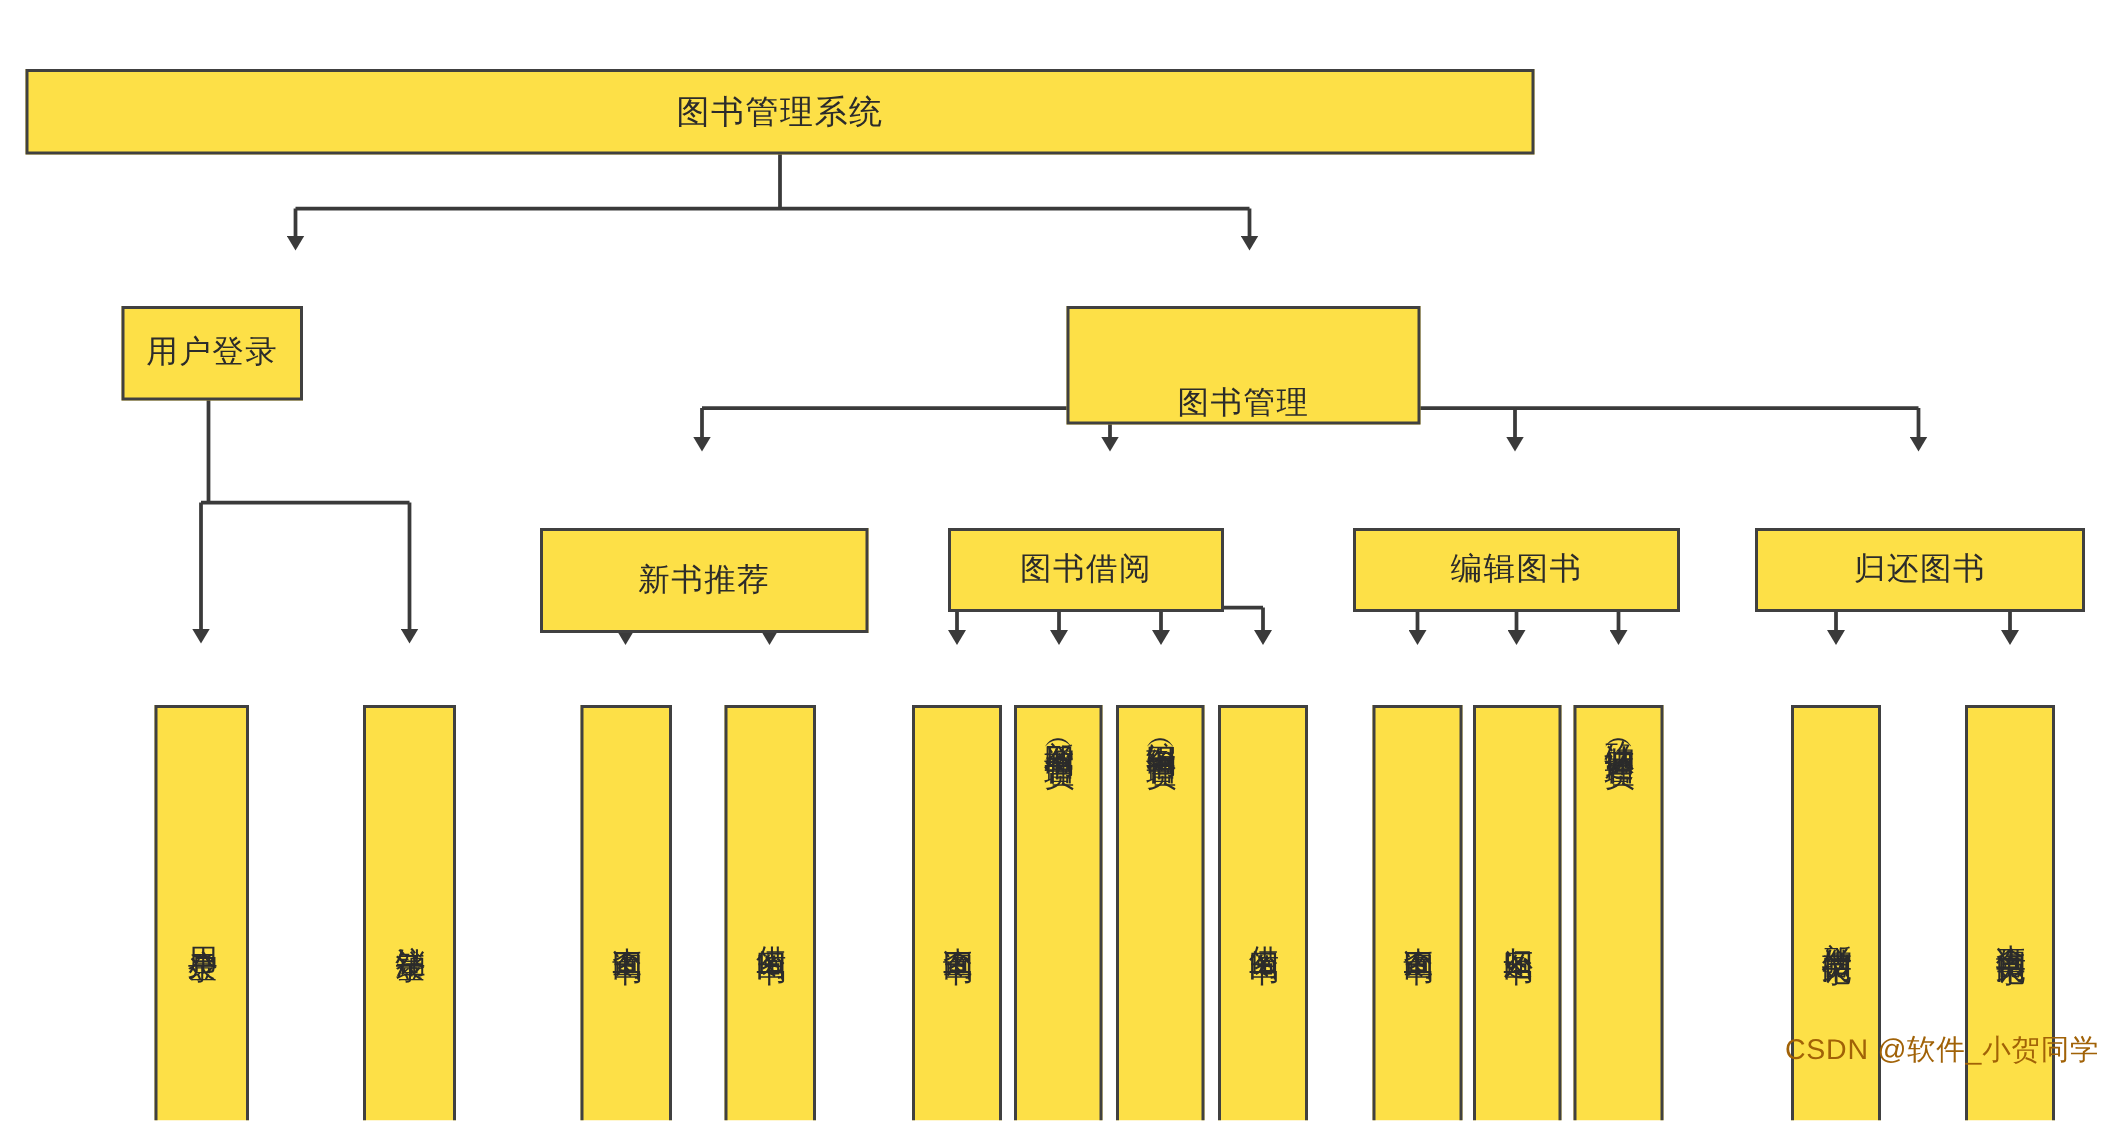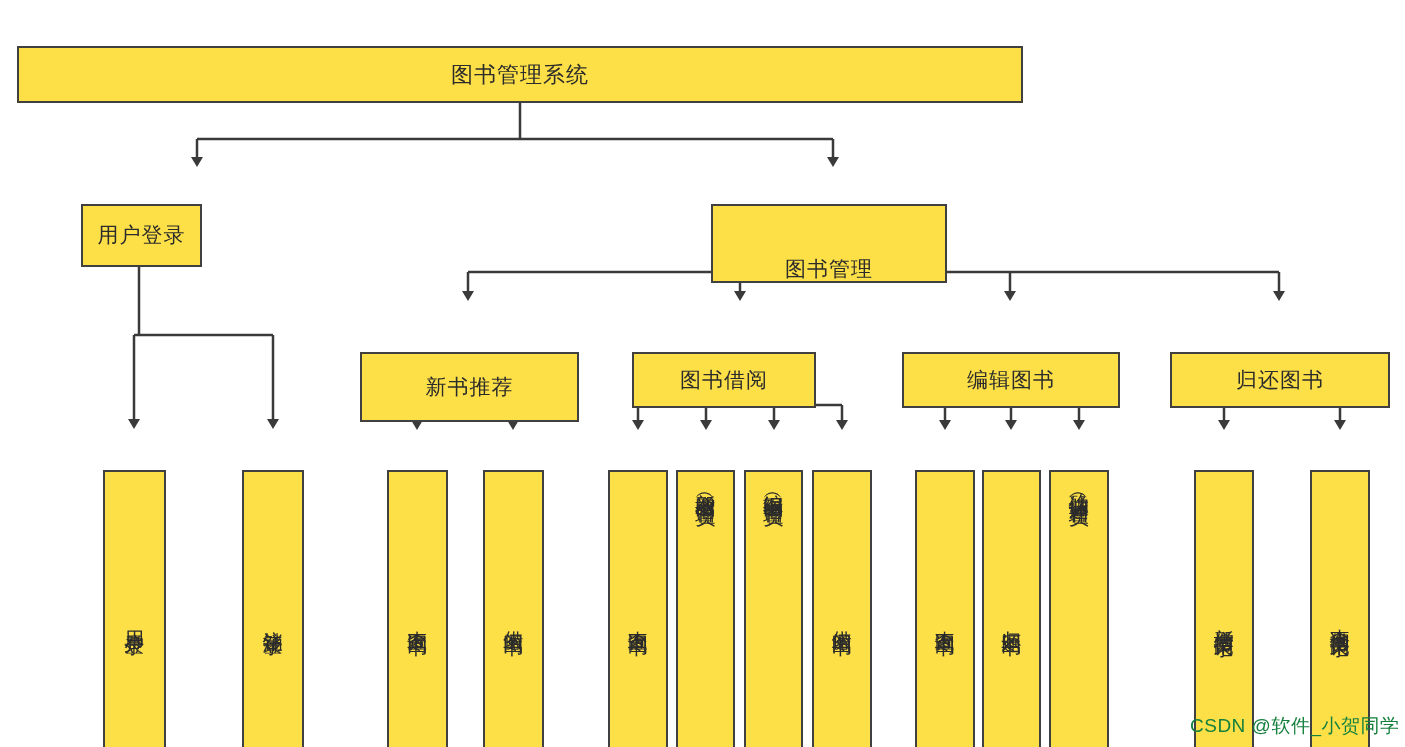--- a/index.html
+++ b/index.html
@@ -59,23 +59,23 @@
     position: absolute;
     left: 0;
     top: 0;
     width: 1405px;
     height: 747px;
     pointer-events: none;
   }
   .watermark {
     position: absolute;
     left: 1190px;
-    top: 713px;
+    top: 687px;
     font-size: 19px;
-    color: #15803d;
+    color: #a16207;
     letter-spacing: 0.5px;
     white-space: nowrap;
   }
 </style>
 </head>
 <body>
 
 <div id="canvas">
 
   <svg class="wires" viewBox="0 0 1405 747" xmlns="http://www.w3.org/2000/svg">

